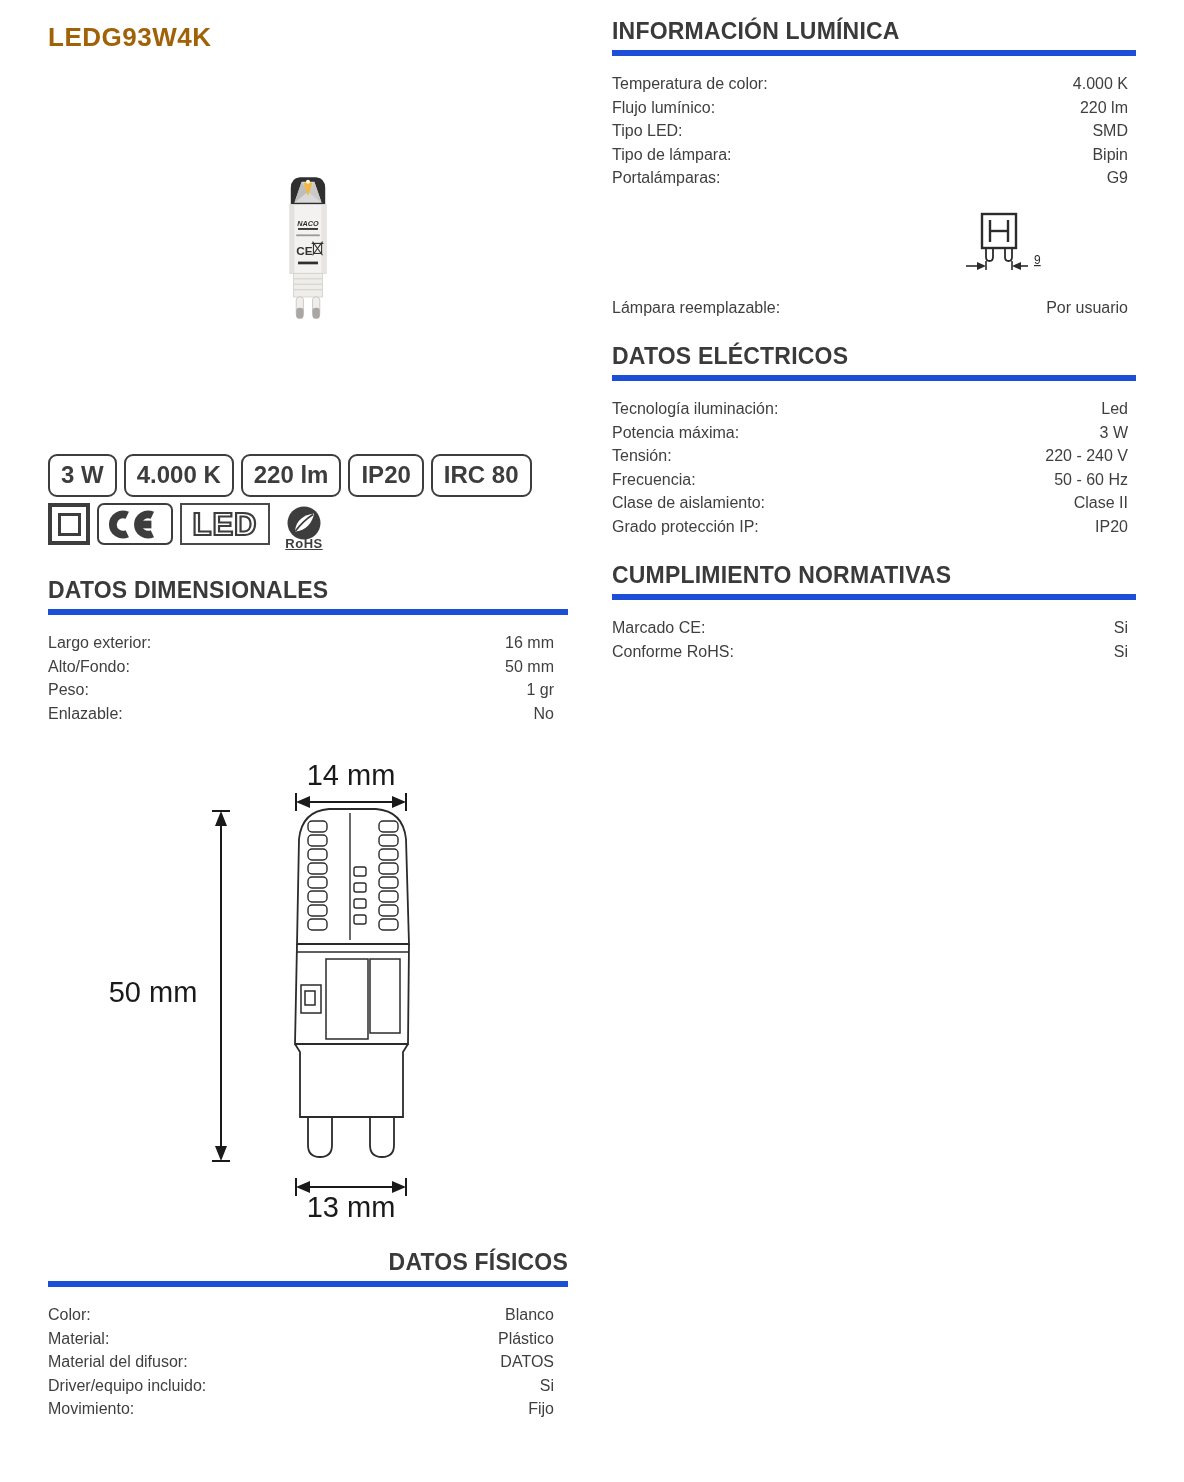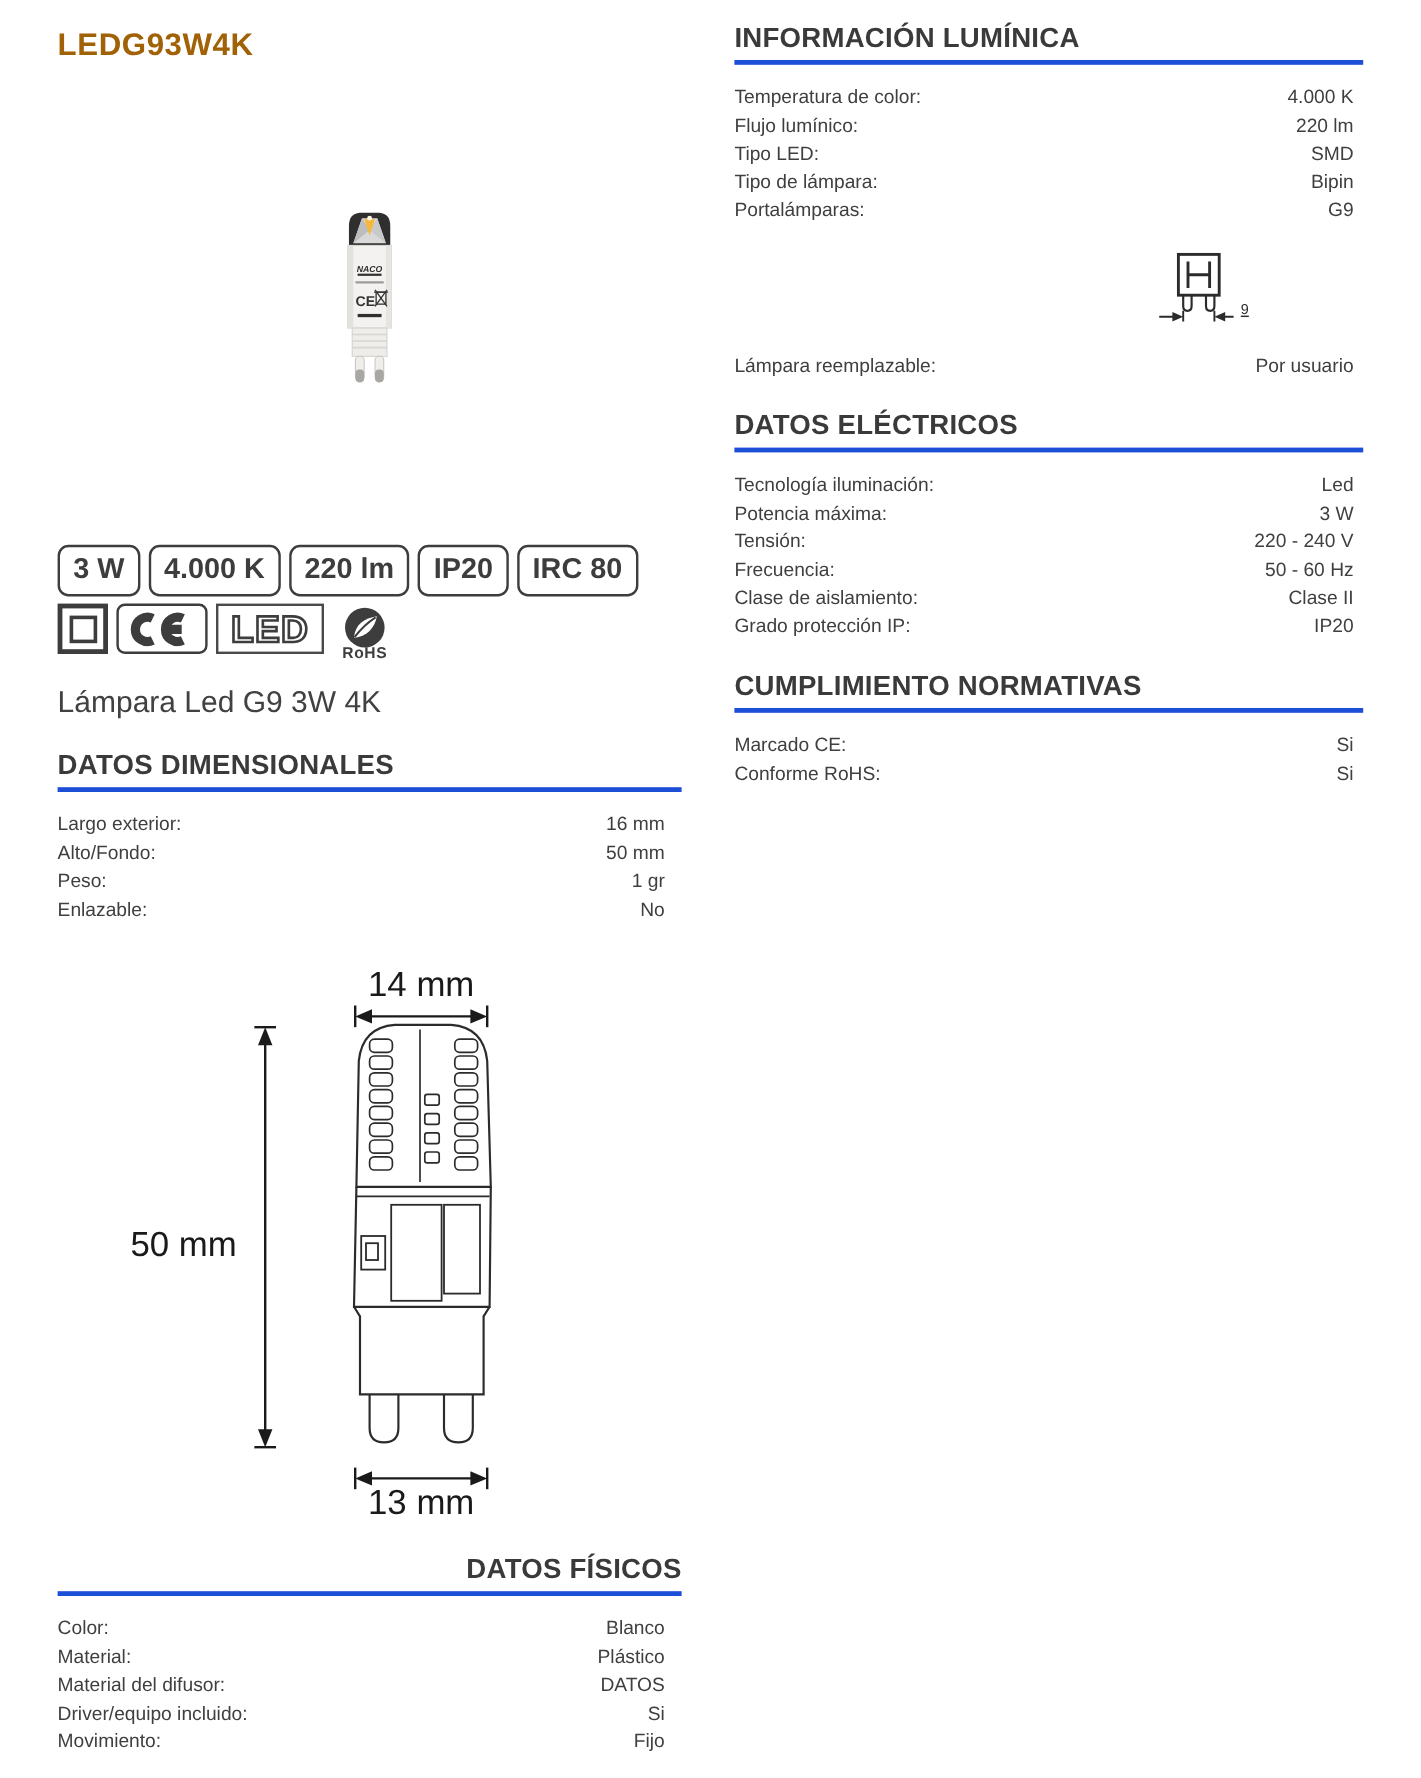--- a/index.html
+++ b/index.html
@@ -25,28 +25,28 @@
   .class2{width:34px;height:34px;border:4px solid #3d3d3d;display:flex;align-items:center;justify-content:center;}
   .class2 .inner{width:17px;height:17px;border:3px solid #3d3d3d;}
   .ce-box{width:72px;height:38px;border:2px solid #3d3d3d;border-radius:7px;display:flex;align-items:center;justify-content:center;}
   .led-box{
     width:86px;height:38px;border:2px solid #4a4a4a;display:flex;align-items:center;justify-content:center;
   }
   .led-box span{
     font-size:31px;font-weight:bold;letter-spacing:1px;line-height:1;
     color:transparent;-webkit-text-stroke:2.2px #3d3d3d;
   }
-  .rohs{width:46px;display:flex;flex-direction:column;align-items:center;margin-left:4px;margin-top:2px;}
+  .rohs{width:46px;display:flex;flex-direction:column;align-items:center;margin-left:4px;margin-top:2px;text-decoration:underline;}
   .rohs .rohs-label{font-size:13px;font-weight:bold;color:#3d3d3d;margin-top:-5px;letter-spacing:.5px;}
 
   .product-name{margin-top:18px;font-size:25px;color:#414141;}
 
   .section-title{
     margin-top:24px;font-size:23px;font-weight:bold;color:#3a3a3a;
-    padding-bottom:5px;border-bottom:4px solid #1d4ed8;letter-spacing:.2px;
+    padding-bottom:5px;border-bottom:6px solid #1d4ed8;letter-spacing:.2px;
   }
   .rows{margin-top:16px;font-size:16px;line-height:23.5px;}
   .row{display:flex;justify-content:space-between;}
   .col-left .row{padding-right:14px;}
   .col-right .row{padding-right:8px;}
   .row .lbl{white-space:nowrap;}
   .row .val{white-space:nowrap;text-align:right;}
 
   .dim-drawing{margin:22px 0 0 50px;display:block;}
   .phys-title{margin-top:24px;text-align:right;}
@@ -126,21 +126,20 @@
     <div class="rohs">
       <svg width="36" height="36" viewBox="0 0 36 36">
         <circle cx="18" cy="18" r="16.5" fill="#3d3d3d"></circle>
         <path d="M9,26 C10,15 18,10 28,8.5 C26.5,18 20,25 10,26.5 Z" fill="#ffffff"></path>
         <path d="M9.5,26 C14,20 20,14 27,9.5" fill="none" stroke="#3d3d3d" stroke-width="1.6"></path>
       </svg>
       <div class="rohs-label">RoHS</div>
     </div>
   </div>
 
-  <div class="product-name">Lámpara Led G9 3W 4K</div>
 
   <div class="section-title">DATOS DIMENSIONALES</div>
   <div class="rows">
     <div class="row">
       <span class="lbl">Largo exterior:</span>
       <span class="val">16 mm</span>
     </div>
     <div class="row">
       <span class="lbl">Alto/Fondo:</span>
       <span class="val">50 mm</span>

